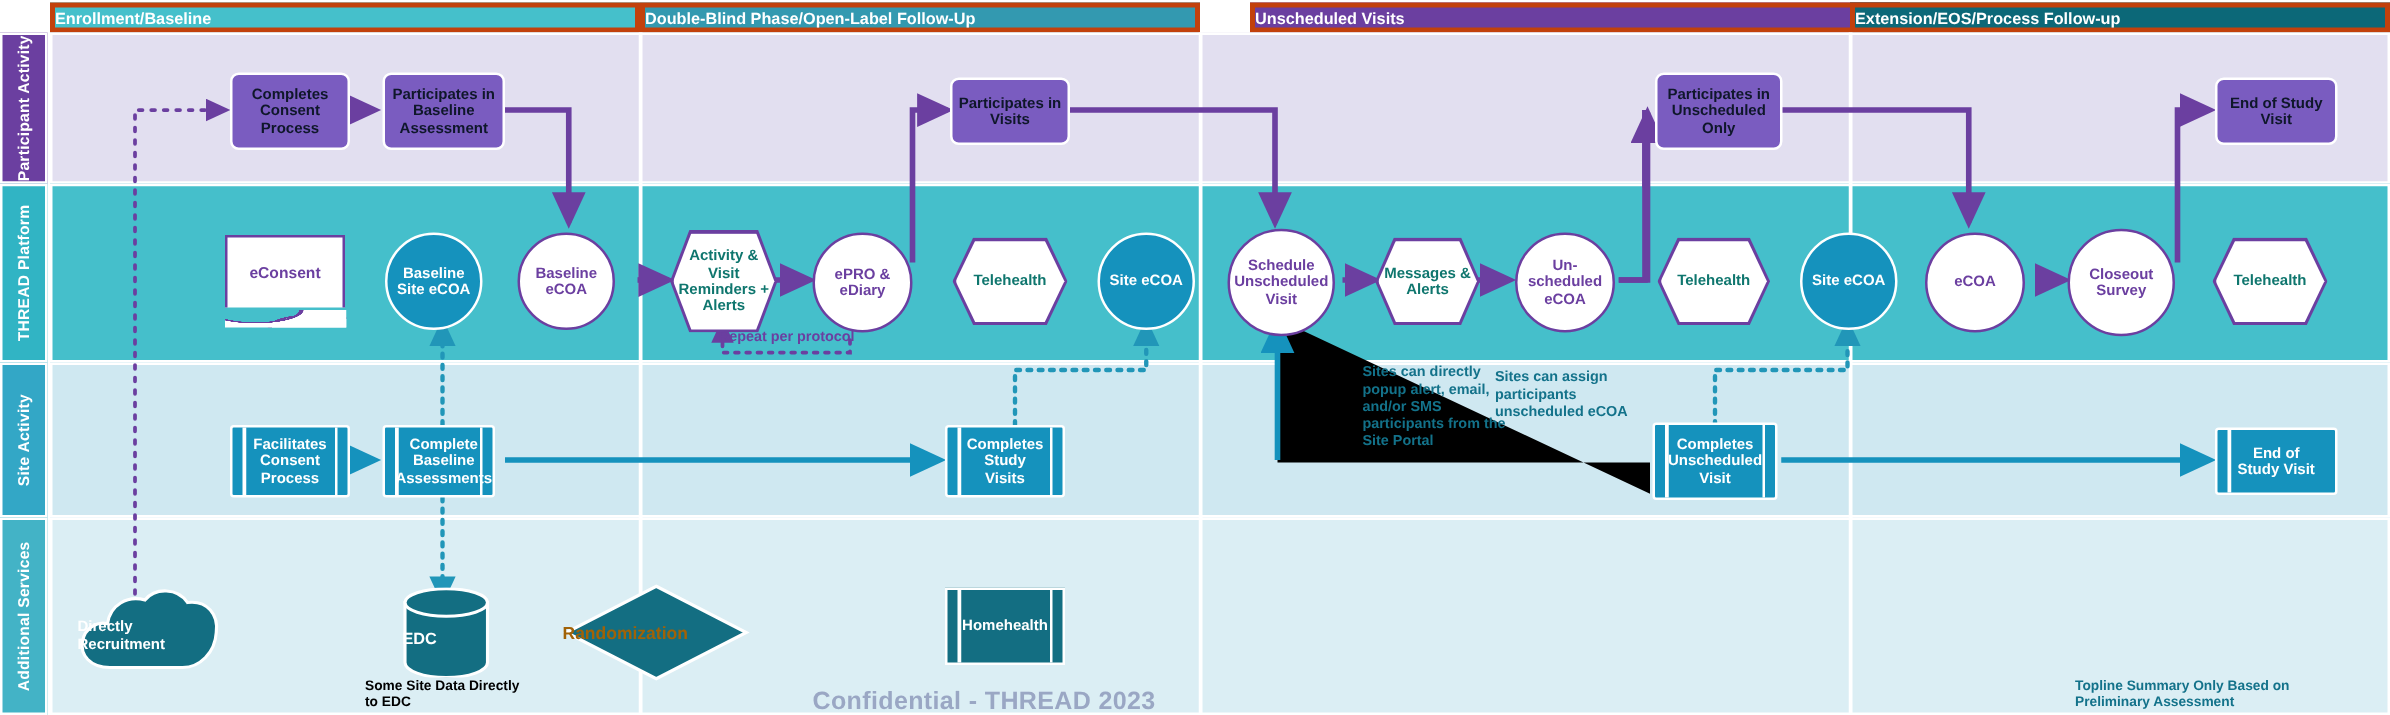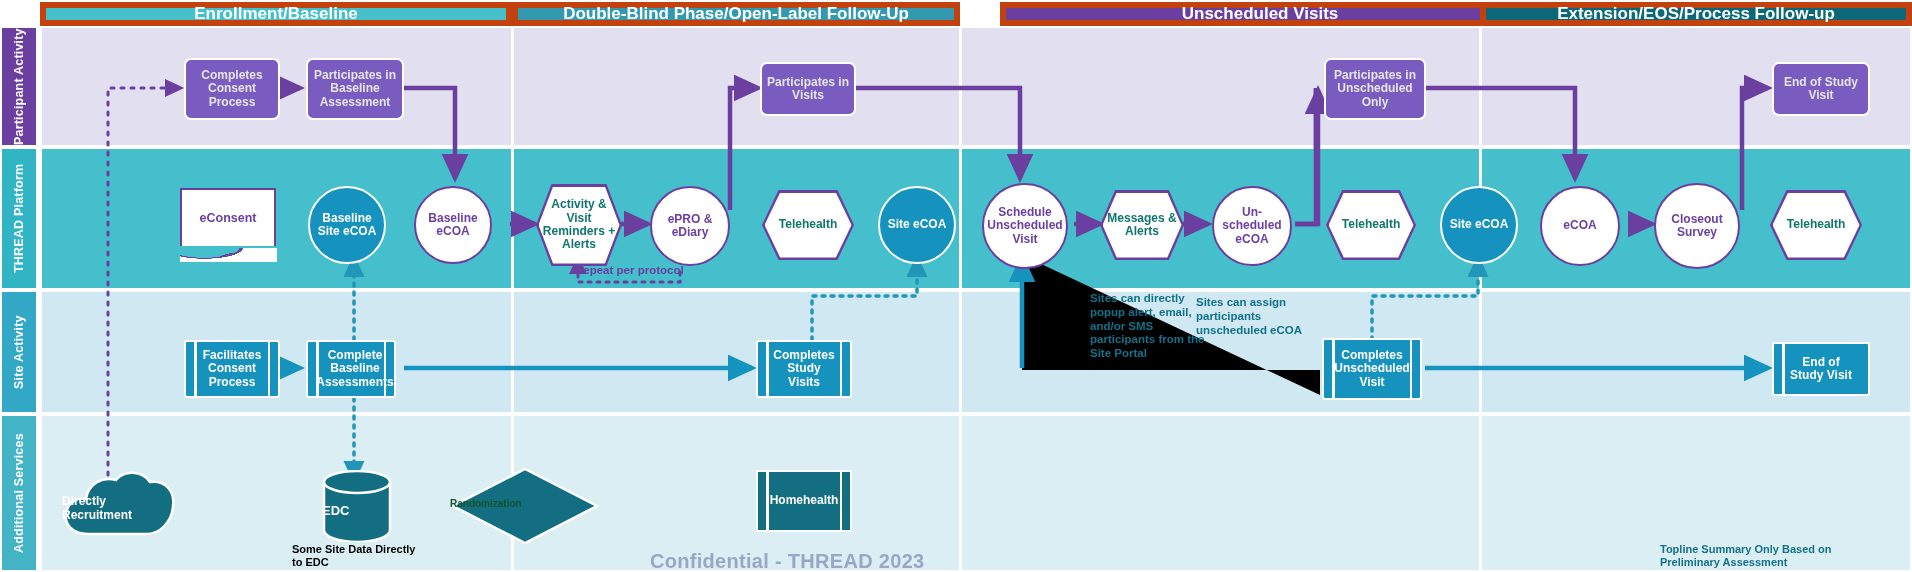--- a/index.html
+++ b/index.html
@@ -22,23 +22,23 @@
     border:2px solid #ffffff;
   }
   .ll-participant { top:26px;  height:121px; background:#6b3fa0; }
   .ll-platform    { top:147px; height:143px; background:#31b4c4; }
   .ll-site        { top:290px; height:124px; background:#33a7c6; }
   .ll-additional  { top:414px; height:158px; background:#43b3c6; }
 
   
   .phase {
     position:absolute; top:2px; height:24px;
-    display:flex; align-items:center; justify-content:center;
-    color:#fff; font-weight:bold; font-size:17px;
-    border:6px solid #c2410c;
+    display:flex; align-items:center; justify-content:flex-start;
+    color:#fff; font-weight:bold; font-size:13px;
+    border:4px solid #c2410c;
   }
   .ph1 { left:40px;   width:472px;  background:#45c0cb; }
   .ph2 { left:512px;  width:448px;  background:#3399b0; }
   .ph3 { left:1000px;  width:520px;  background:#6b3fa0; }
   .ph4 { left:1480px; width:432px;  background:#0c6878; }
 
   
   .band { position:absolute; left:40px; width:1872px; border:2px solid #fff; }
   .band-participant { top:26px;  height:121px; background:#e2dff0; }
   .band-platform    { top:147px; height:143px; background:#45bfcb; }
@@ -49,21 +49,21 @@
   .sep { position:absolute; width:3px; background:#ffffff; top:26px; height:546px; }
 
   
   .node {
     position:absolute; display:flex; align-items:center; justify-content:center;
     text-align:center; line-height:1.12; font-weight:bold;
   }
 
   
   .pbox {
-    background:#7a5cc0; color:#e5e5e5; font-size:12px;
+    background:#7a5cc0; color:#0f172a; font-size:12px;
     border:2.5px solid #ffffff; border-radius:7px;
     padding:2px 3px;
   }
 
   
   .circ {
     background:#ffffff; color:#6b3fa0; font-size:12px;
     border:2.5px solid #6b3fa0; border-radius:50%;
     padding:2px;
   }
@@ -392,21 +392,21 @@
   <div class="note" style="left:322px; top:503px; width:70px; color:#ffffff; font-size:13px;">
     <span>EDC</span>
   </div>
   <div class="note note-dark" style="left:292px; top:543px; width:130px; font-size:11px;">
     <span>Some Site Data Directly to EDC</span>
   </div>
 
   <svg class="diamond" style="left:450px; top:466px; width:150px; height:80px;" viewBox="0 0 150 80">
     <path d="M75,3 L147,40 L75,77 L3,40 Z" fill="#136e82" stroke="#ffffff" stroke-width="2.5"></path>
   </svg>
-  <div class="note" style="left:450px; top:498px; width:150px; color:#14532d; font-size:10px;">
+  <div class="note" style="left:450px; top:498px; width:150px; color:#a16207; font-size:14px;">
     <span>Randomization</span>
   </div>
 
   <div class="dbox" style="left:756px; top:470px; width:96px; height:62px;">
     <span>Homehealth</span>
   </div>
 
   <div class="note" style="left:1660px; top:543px; width:200px; font-size:11px; text-align:left;">
     <span>Topline Summary Only Based on Preliminary Assessment</span>
   </div>

